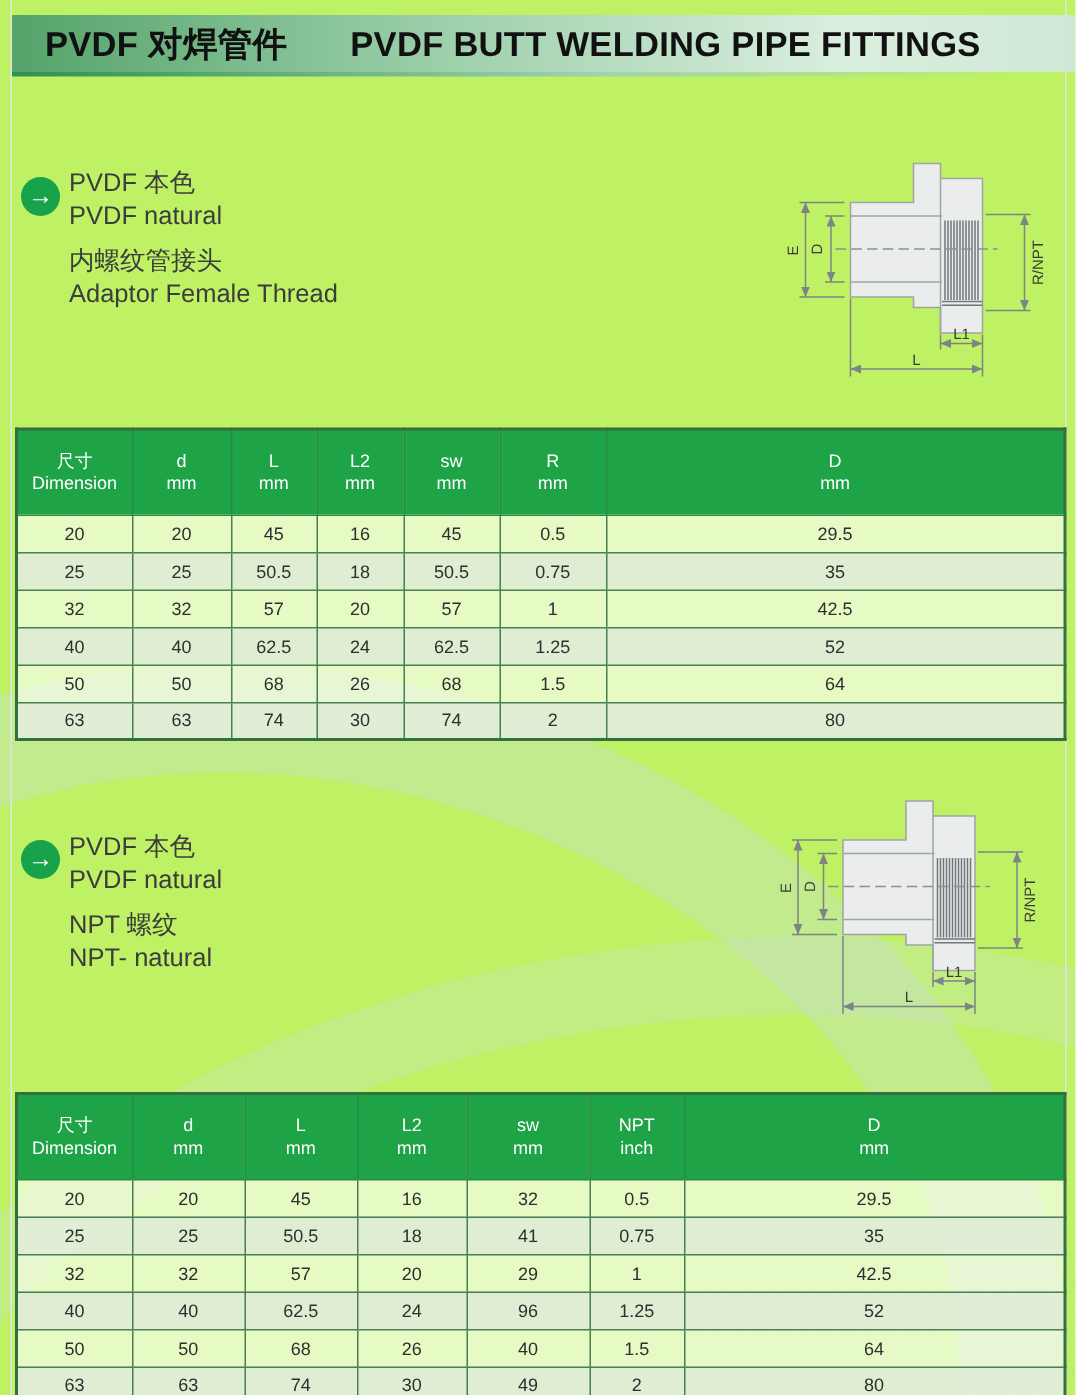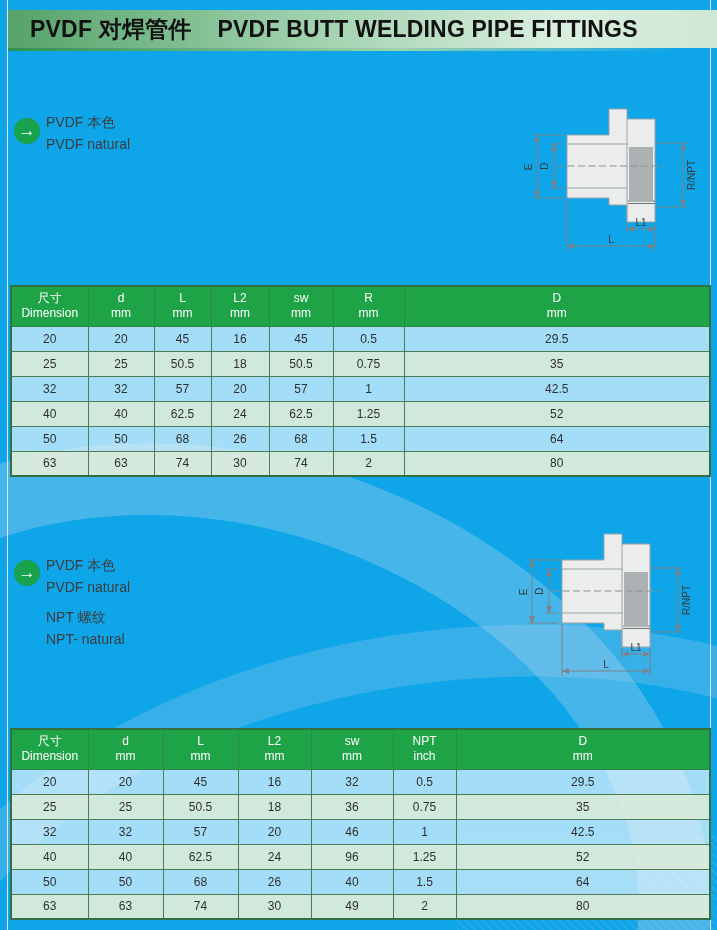--- a/index.html
+++ b/index.html
@@ -3,51 +3,51 @@
 <meta charset="utf-8">
 <style>
   :root{
     --accent-green:#17a24b; --bar-green-dark:#55a36a; --bar-green-mid:#9ccfaa;
     --bar-green-light:#daeede; --table-header-green:#1ea347; --row-alt:#e4efdd;
     --table-border:#3f7a49; --title-color:#111111; --body-text:#303030;
   }
   *{margin:0;padding:0;box-sizing:border-box;}
   html,body{background:#ffffff;}
   body{font-family:"Liberation Sans","DejaVu Sans",sans-serif;color:var(--body-text);}
-  .page{position:relative;width:717px;height:930px;background:#0ea5e9;overflow:hidden;text-decoration:underline;}
+  .page{position:relative;width:717px;height:930px;background:#bef264;overflow:hidden;text-decoration:underline;}
   .edge{position:absolute;top:0;width:1px;height:100%;background:#e3e3e3;}
   .edge-l{left:7px;} .edge-r{right:6px;}
 
   
   .swoosh{position:absolute;border-radius:50%;pointer-events:none;}
   .swoosh-a{left:-280px;top:455px;width:1000px;height:780px;border:72px solid rgba(203,219,235,.30);transform:rotate(18deg);}
   .swoosh-b{left:-120px;top:630px;width:1150px;height:720px;border:52px solid rgba(203,219,235,.22);transform:rotate(-8deg);}
   .hatch{position:absolute;right:0;bottom:0;width:260px;height:95px;
     background:repeating-linear-gradient(45deg,rgba(180,200,220,.14) 0 2px,transparent 2px 6px);}
 
   
   .titlebar{position:absolute;left:8px;top:10px;width:709px;height:38px;
     background:linear-gradient(90deg,var(--bar-green-dark) 0%,var(--bar-green-mid) 40%,var(--bar-green-light) 78%,#cfe8d5 100%);
     display:flex;align-items:center;padding-left:22px;}
   .titlebar .t{font-size:23px;font-weight:bold;color:var(--title-color);letter-spacing:.2px;}
-  .titlebar .t-en{margin-left:26px;}
+  .titlebar .t-en{margin-left:42px;}
   .title-underline{position:absolute;left:8px;top:48px;width:709px;height:3px;
     background:linear-gradient(90deg,#2f9150 0%,#9fd2ae 55%,rgba(255,255,255,0) 95%);}
 
   
   .bullet{position:absolute;width:26px;height:26px;border-radius:50%;background:var(--accent-green);
     color:#fff;display:flex;align-items:center;justify-content:center;font-size:17px;font-weight:bold;}
-  .sec-text{position:absolute;left:46px;font-size:14px;line-height:22px;color:#3c3c3c;}
+  .sec-text{position:absolute;left:46px;font-size:17px;line-height:22px;color:#3c3c3c;}
   .sec-text .gap{height:8px;}
 
   
   table.dim{position:absolute;left:10px;width:699px;border-collapse:collapse;table-layout:fixed;
     border:2px solid #34703f;font-size:12px;}
   table.dim th{background:var(--table-header-green);color:#ffffff;font-weight:normal;
-    height:40px;border:1px solid #2a8a44;line-height:15px;}
+    height:57px;border:1px solid #2a8a44;line-height:15px;}
   table.dim td{height:25px;text-align:center;border:1px solid #4d7d55;color:#2f2f2f;
     background:rgba(255,255,255,.62);}
   table.dim tr.alt td{background:rgba(226,238,219,.92);}
   #table1{top:285px;} #table2{top:728px;}
   #table1 col:nth-child(1){width:77px;} #table1 col:nth-child(2){width:66px;}
   #table1 col:nth-child(3){width:57px;} #table1 col:nth-child(4){width:58px;}
   #table1 col:nth-child(5){width:64px;} #table1 col:nth-child(6){width:71px;}
   #table1 col:nth-child(7){width:306px;}
   #table2 col:nth-child(1){width:77px;} #table2 col:nth-child(2){width:75px;}
   #table2 col:nth-child(3){width:75px;} #table2 col:nth-child(4){width:73px;}
@@ -77,20 +77,22 @@
   </div>
   <div class="title-underline"></div>
 
   <div class="bullet" style="left:14px;top:118px;">
     <span>→</span>
   </div>
   <div class="sec-text" style="top:111px;">
     <div>PVDF 本色</div>
     <div>PVDF natural</div>
     <div class="gap"></div>
+    <div>内螺纹管接头</div>
+    <div>Adaptor Female Thread</div>
   </div>
 
   <div class="drawing" id="drawing1">
     <svg viewBox="0 0 222 160">
       <defs>
         <marker id="arr1" orient="auto-start-reverse" markerWidth="8" markerHeight="6" refX="7" refY="3">
           <path d="M0,0 L7,3 L0,6 Z" fill="#7d8386"></path>
         </marker>
       </defs>
       <path d="M70,40 H112 V14 H130 V24 H158 V127 H130 V110 H112 V103 H70 Z" fill="#ebecec" stroke="#9fa4a6" stroke-width="1"></path>
@@ -351,30 +353,30 @@
           <td>16</td>
           <td>32</td>
           <td>0.5</td>
           <td>29.5</td>
         </tr>
         <tr class="alt">
           <td>25</td>
           <td>25</td>
           <td>50.5</td>
           <td>18</td>
-          <td>36</td>
+          <td>41</td>
           <td>0.75</td>
           <td>35</td>
         </tr>
         <tr>
           <td>32</td>
           <td>32</td>
           <td>57</td>
           <td>20</td>
-          <td>46</td>
+          <td>29</td>
           <td>1</td>
           <td>42.5</td>
         </tr>
         <tr class="alt">
           <td>40</td>
           <td>40</td>
           <td>62.5</td>
           <td>24</td>
           <td>96</td>
           <td>1.25</td>

